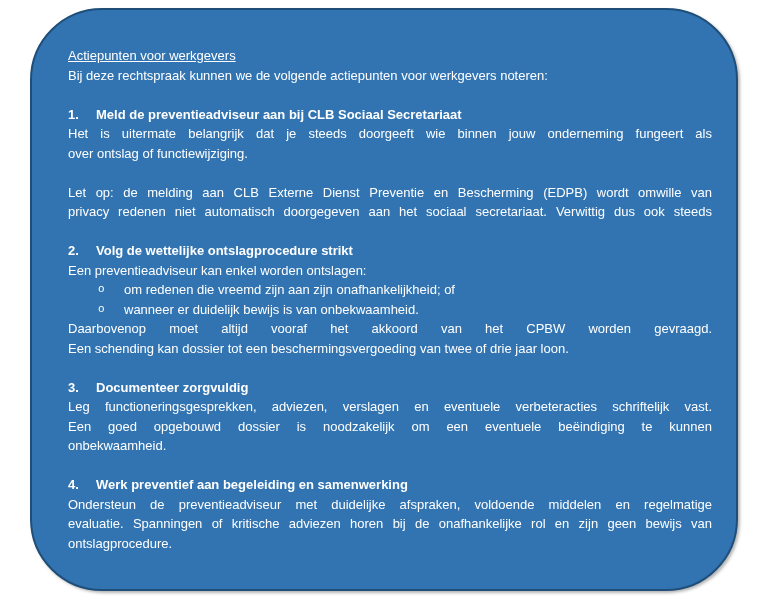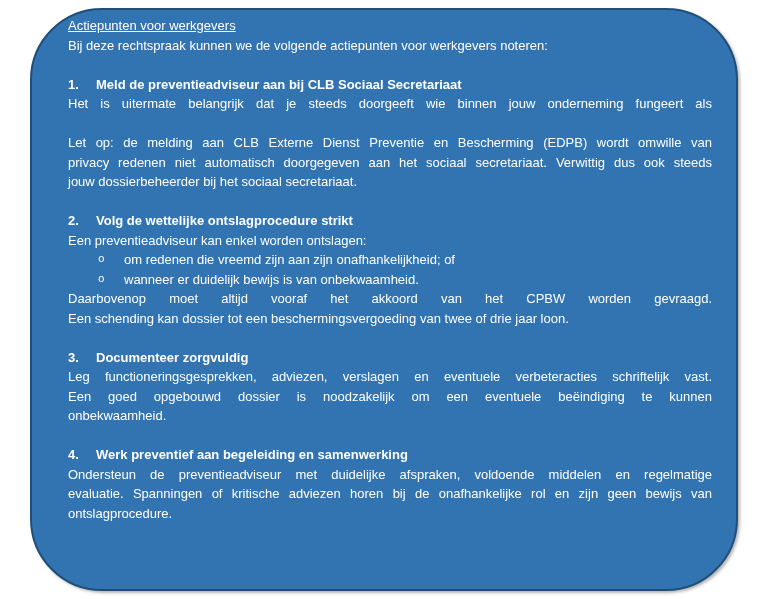--- a/index.html
+++ b/index.html
@@ -11,21 +11,21 @@
   }
   .card {
     position: absolute;
     left: 30px; top: 8px;
     width: 708px; height: 583px;
     box-sizing: border-box;
     border: 2px solid #1F4E79;
     border-radius: 72px;
     background: #3274B1;
     color: #ffffff;
-    padding: 6px 24px 0 36px;
+    padding: 36px 24px 0 36px;
     font-size: 13px;
     line-height: 19.5px;
     box-shadow: 2px 2px 3px rgba(110,110,110,0.5);
     overflow: hidden;
   }
   .line { min-height: 19.5px; }
   .j { text-align: justify; text-align-last: justify; }
   .title { text-decoration: underline; }
   .spacer { height: 19.5px; }
   .h { font-weight: bold; display: flex; }
@@ -46,26 +46,26 @@
   <div class="line title">Actiepunten voor werkgevers</div>
   <div class="line">Bij deze rechtspraak kunnen we de volgende actiepunten voor werkgevers noteren:</div>
 
   <div class="spacer"></div>
 
   <div class="line h">
     <span class="num">1.</span>
     <span>Meld de preventieadviseur aan bij CLB Sociaal Secretariaat</span>
   </div>
   <div class="line j">Het is uitermate belangrijk dat je steeds doorgeeft wie binnen jouw onderneming fungeert als</div>
+  <div class="line">over ontslag of functiewijziging.</div>
 
   <div class="spacer"></div>
 
   <div class="line j">Let op: de melding aan CLB Externe Dienst Preventie en Bescherming (EDPB) wordt omwille van</div>
   <div class="line j">privacy redenen niet automatisch doorgegeven aan het sociaal secretariaat. Verwittig dus ook steeds</div>
-  <div class="line">jouw dossierbeheerder bij het sociaal secretariaat.</div>
 
   <div class="spacer"></div>
 
   <div class="line h">
     <span class="num">2.</span>
     <span>Volg de wettelijke ontslagprocedure strikt</span>
   </div>
   <div class="line">Een preventieadviseur kan enkel worden ontslagen:</div>
   <div class="bullet">
     <span class="marker">o</span>

